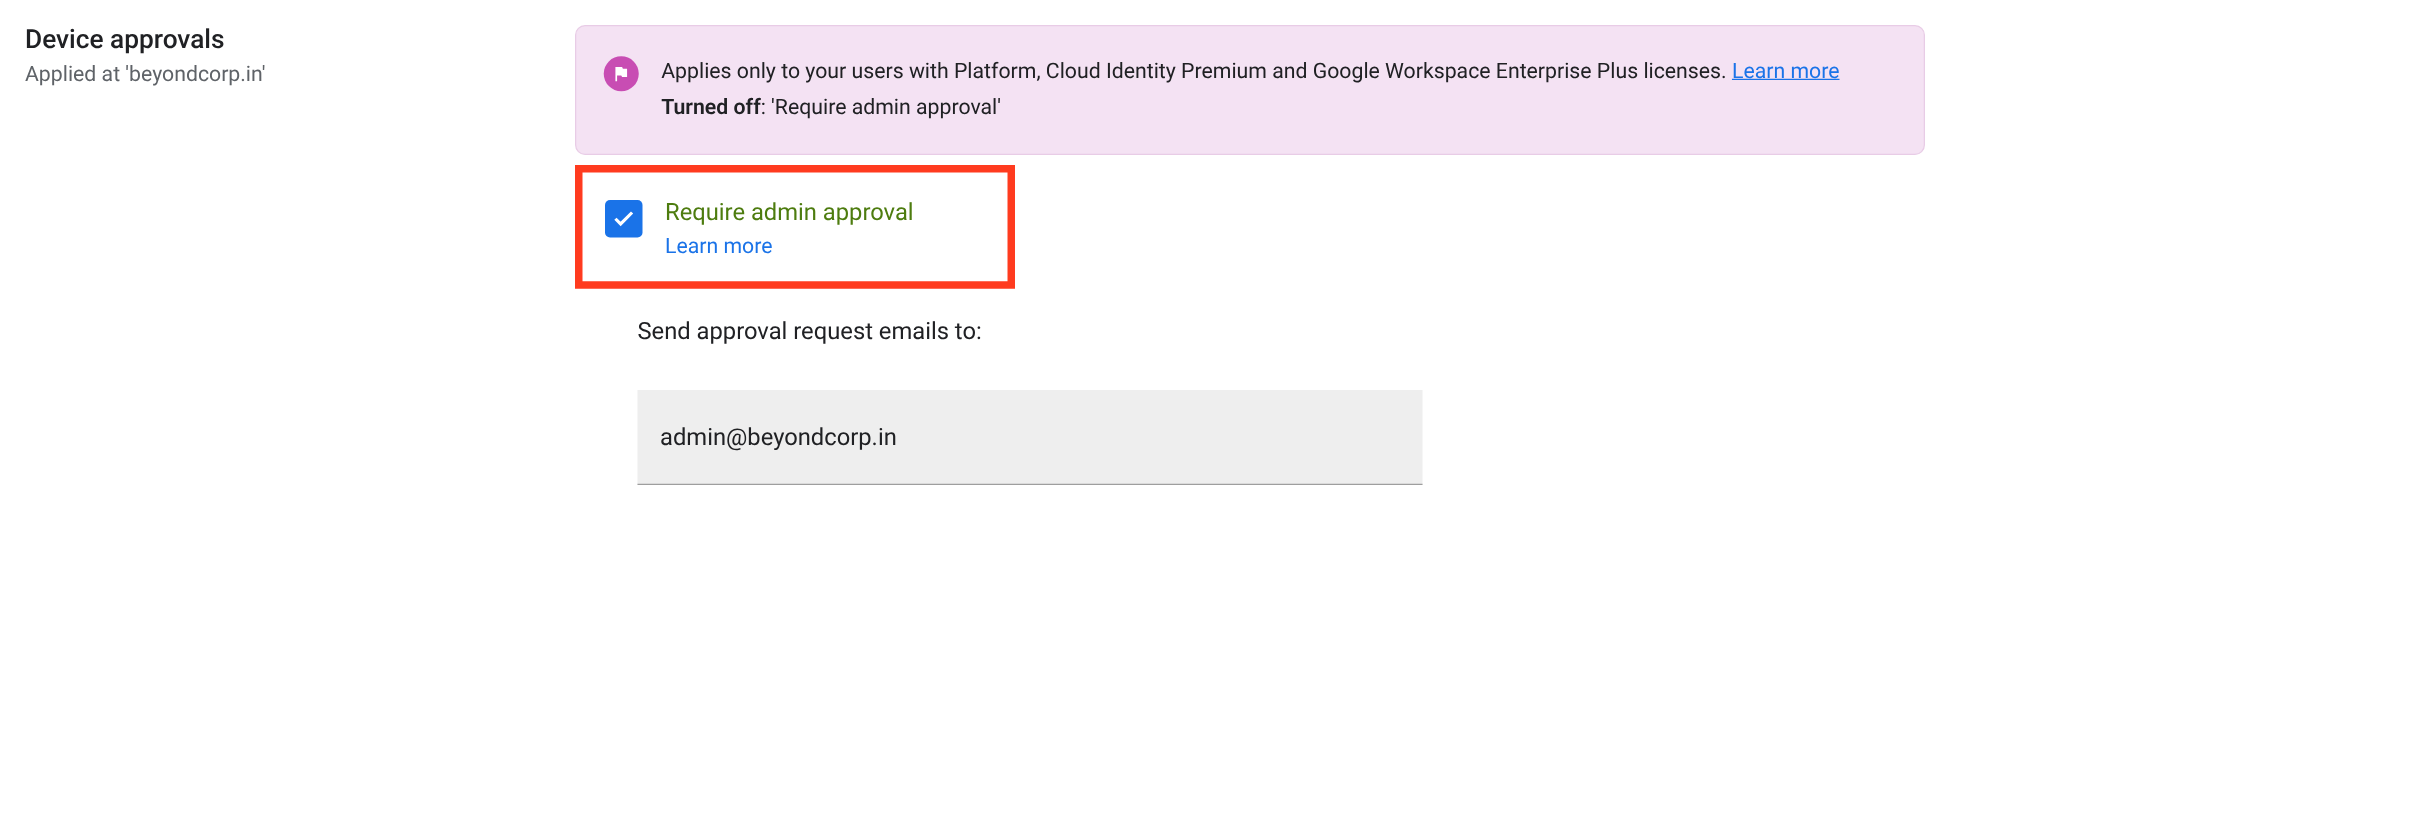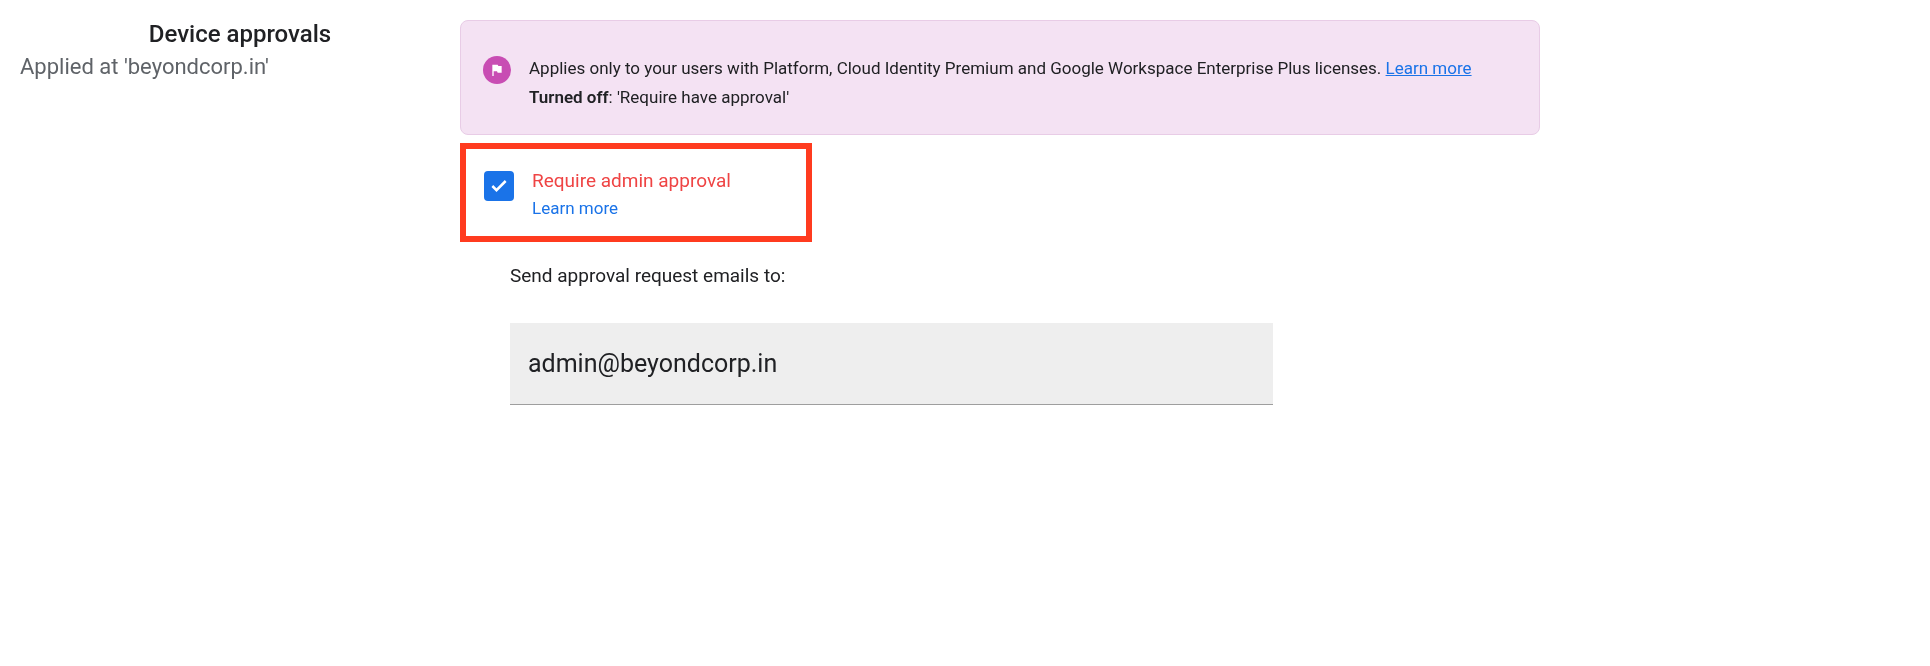--- a/index.html
+++ b/index.html
@@ -15,39 +15,38 @@
     .container {
       display: flex;
       gap: 0;
     }
     .left-col {
       width: 440px;
       flex-shrink: 0;
       padding-top: 0;
     }
     .section-title {
-      font-size: 24px;
+      font-size: 21px;
       font-weight: 500;
       color: #202124;
       margin: 0 0 6px 0;
-      text-align: center;
     }
     .applied-at {
-      font-size: 22px;
+      font-size: 17px;
       color: #5f6368;
     }
     .right-col {
       flex: 1;
       max-width: 1080px;
     }
     .info-box {
       background: #f4e2f3;
       border: 1px solid #e8cce6;
       border-radius: 8px;
-      padding: 33px 24px 22px 22px;
+      padding: 22px 24px 22px 22px;
       display: flex;
       gap: 18px;
       align-items: flex-start;
     }
     .info-icon-wrap {
       flex-shrink: 0;
       width: 28px;
       height: 28px;
       border-radius: 50%;
       background: #c84db3;
@@ -102,21 +101,21 @@
       stroke: #fff;
       stroke-width: 3;
       fill: none;
     }
     .checkbox-label-group {
       display: flex;
       flex-direction: column;
     }
     .checkbox-label {
       font-size: 19px;
-      color: #ef4444;
+      color: #4d7c0f;
       margin-bottom: 6px;
     }
     .checkbox-learn {
       font-size: 17px;
       color: #1a73e8;
       cursor: pointer;
     }
     .email-section {
       margin-top: 22px;
       padding-left: 50px;
@@ -124,23 +123,23 @@
     .email-label {
       font-size: 19px;
       color: #202124;
       margin-bottom: 36px;
     }
     .email-input {
       background: #eeeeee;
       border: none;
       border-bottom: 1px solid #9e9e9e;
       padding: 26px 18px;
-      font-size: 25px;
+      font-size: 19px;
       color: #202124;
-      width: 763px;
+      width: 628px;
       outline: none;
       font-family: inherit;
     }
   </style>
 </head>
 <body>
 
 <div class="container">
   <div class="left-col">
     <h2 class="section-title">Device approvals</h2>
@@ -152,21 +151,21 @@
       <div class="info-icon-wrap">
         <svg viewBox="0 0 24 24">
             <path d="M5 3v18h2v-7h5l1 2h6V6h-5l-1-2H5z"></path>
           </svg>
       </div>
       <div class="info-text">
         <div>
           <span>Applies only to your users with Platform, Cloud Identity Premium and Google Workspace Enterprise Plus licenses. </span><a class="learn-link">Learn more</a>
         </div>
         <div>
-          <b>Turned off</b><span>: 'Require have approval'</span>
+          <b>Turned off</b><span>: 'Require admin approval'</span>
         </div>
       </div>
     </div>
 
     <div class="highlight-box">
       <div class="checkbox">
         <svg viewBox="0 0 24 24">
             <polyline points="4 12 9 17 20 6"></polyline>
           </svg>
       </div>

